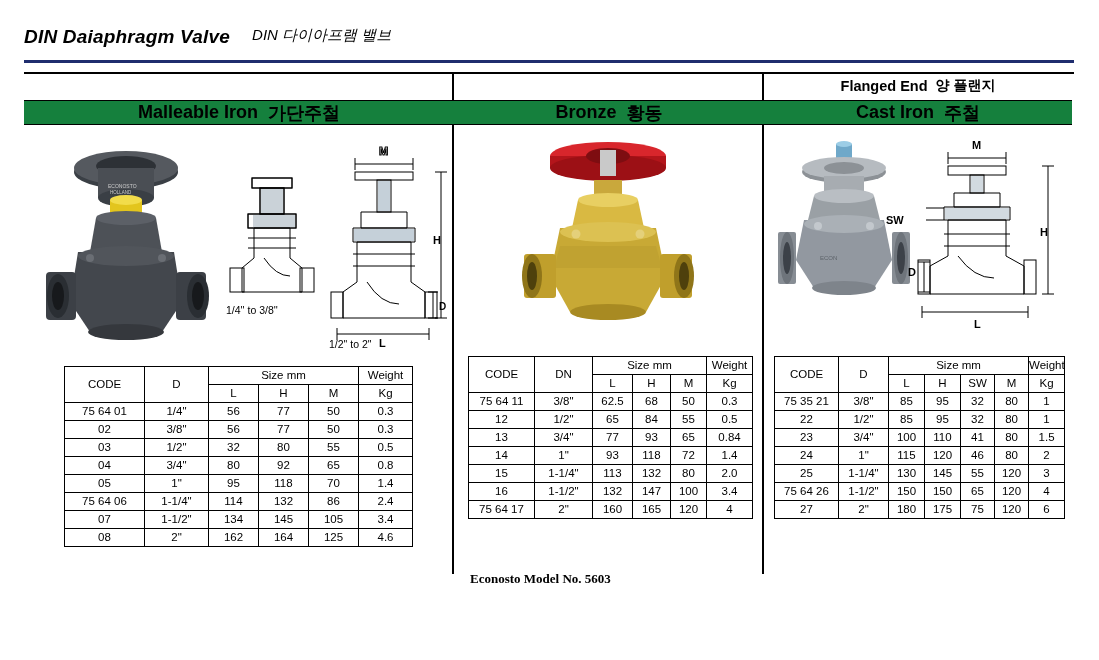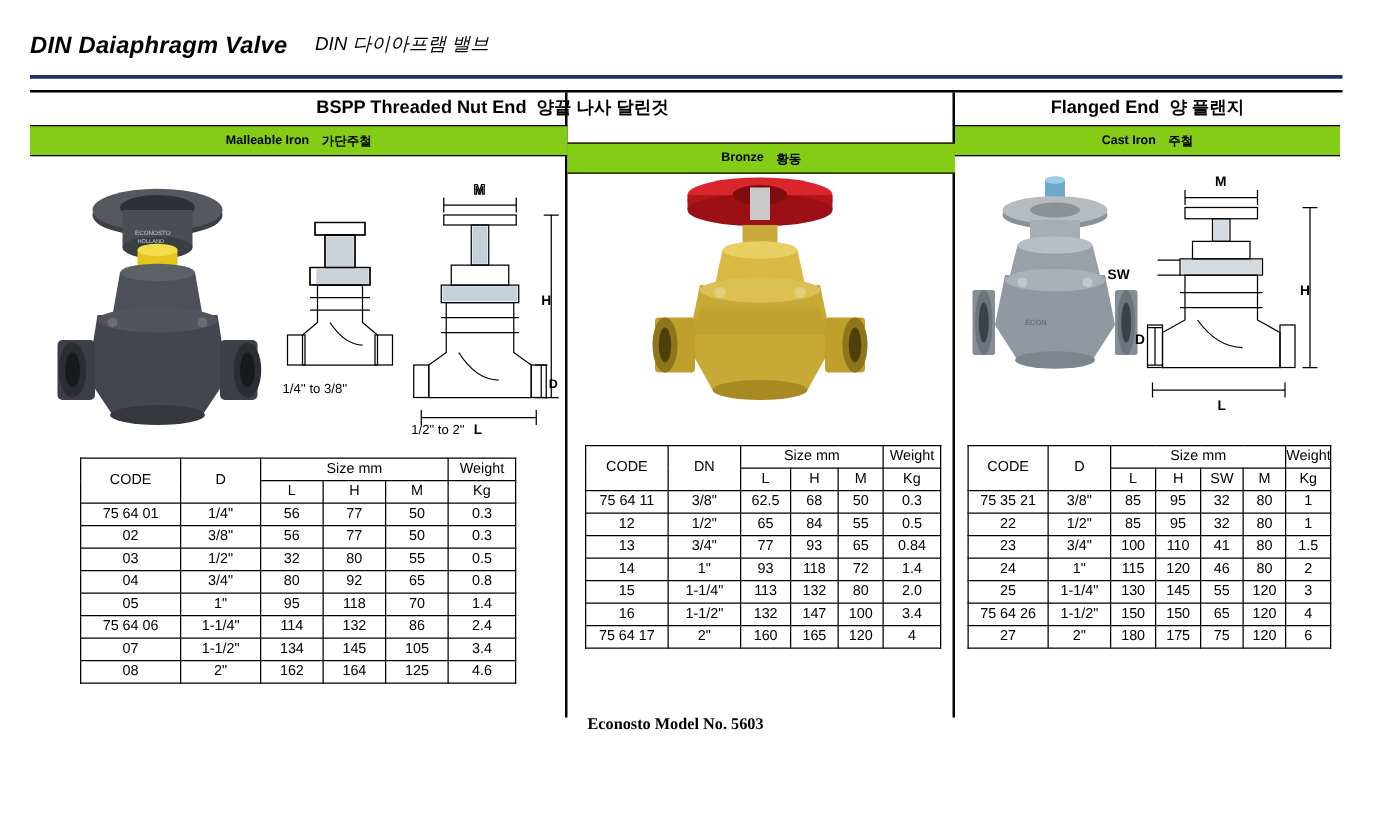--- a/index.html
+++ b/index.html
@@ -36,23 +36,23 @@
   .col-b{width:310px;border-right:2px solid #000;}
   .col-c{width:308px;padding-left:20px;}
 
   .grp-title{
     height:24px;display:flex;align-items:center;justify-content:center;
     font-weight:bold;font-size:14.5px;gap:8px;
   }
   .grp-title .kr{font-weight:bold;font-size:14px;}
   .sub-head{
     border-top:1px solid #000;border-bottom:1px solid #000;
-    background:#84cc16;height:23px;
+    background:#15803d;height:23px;
     display:flex;align-items:center;justify-content:center;gap:10px;
-    font-weight:bold;font-size:10px;
+    font-weight:bold;font-size:18px;
   }
 
   
   table.t{
     border-collapse:collapse;font-size:11.5px;text-align:center;
     table-layout:fixed;
   }
   table.t th, table.t td{
     border:1px solid #000;padding:0;height:17px;line-height:17px;
     font-weight:normal;
@@ -85,24 +85,20 @@
 
   <div class="hdr">
     <div class="hdr-title">DIN Daiaphragm Valve</div>
     <div class="hdr-sub">DIN 다이아프램 밸브</div>
   </div>
 
   <div class="band">
 
     <div class="col col-a">
 
-      <div class="grp-title" style="position:absolute;left:0;top:0;width:740px;">
-        <span>BSPP Threaded Nut End</span>
-        <span class="kr">양끝 나사 달린것</span>
-      </div>
 
       <div class="sub-head" style="position:absolute;left:0;top:26px;width:430px;border-left:none;">
         <span>Malleable Iron</span>
         <span>가단주철</span>
       </div>
 
       <div class="photo" style="left:14px;top:58px;">
         <svg width="190" height="225" viewBox="0 0 190 225">
 
           <ellipse cx="88" cy="40" rx="52" ry="17" fill="#3a3f45"></ellipse>
@@ -288,21 +284,21 @@
             <td>125</td>
             <td>4.6</td>
           </tr>
         </tbody>
           </table>
       </div>
     </div>
 
     <div class="col col-b">
 
-      <div class="sub-head" style="position:absolute;left:0;top:40px;width:310px;">
+      <div class="sub-head" style="position:absolute;left:0;top:26px;width:310px;">
         <span>Bronze</span>
         <span>황동</span>
       </div>
 
       <div class="photo" style="left:62px;top:62px;">
         <svg width="190" height="215" viewBox="0 0 190 215">
 
           <ellipse cx="92" cy="24" rx="58" ry="14" fill="#b3151b"></ellipse>
           <ellipse cx="92" cy="20" rx="58" ry="14" fill="#d8262c"></ellipse>
           <rect x="34" y="20" width="116" height="12" fill="#b3151b"></rect>

